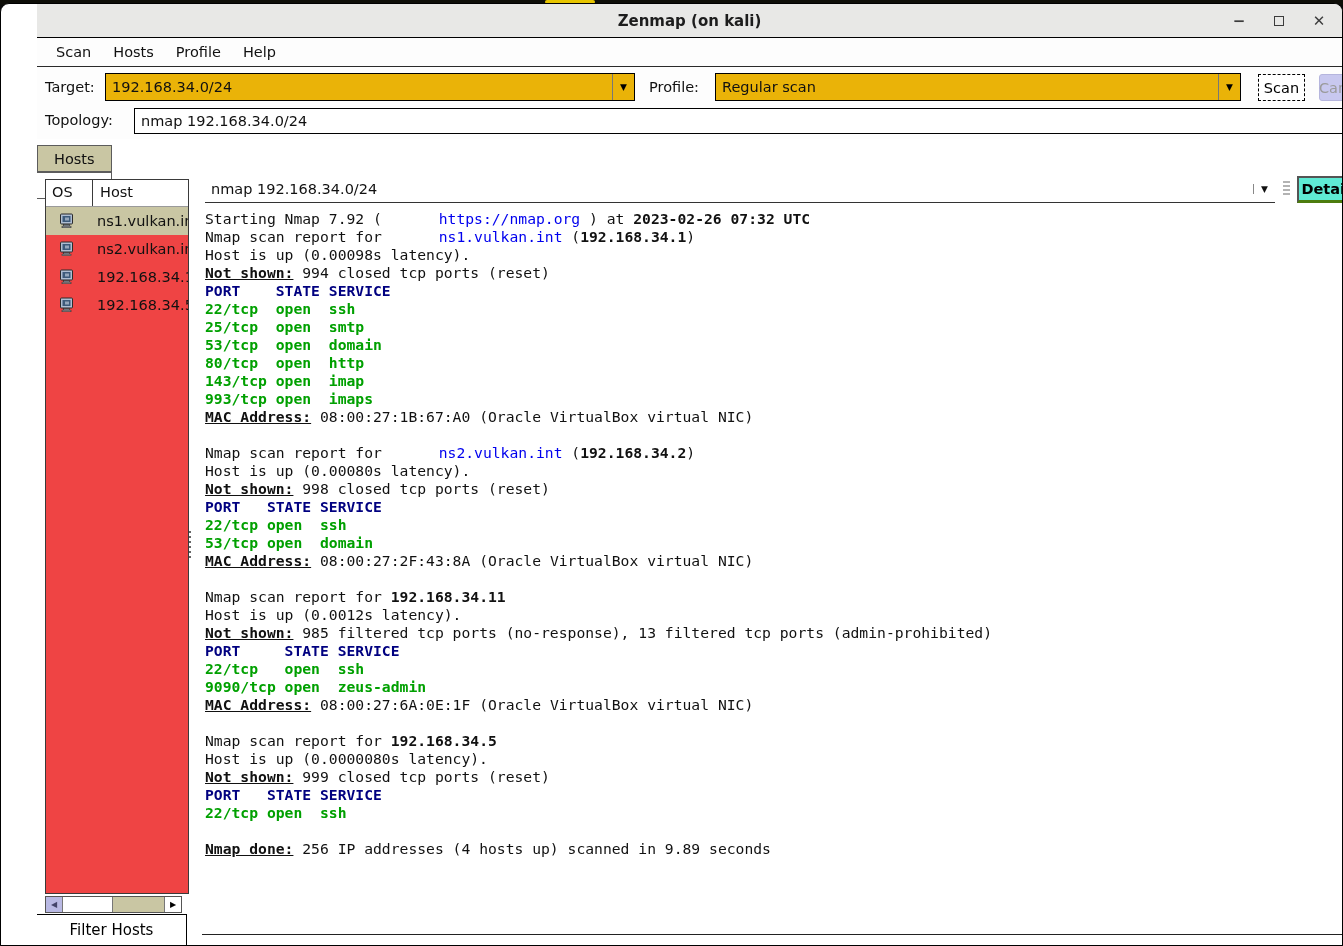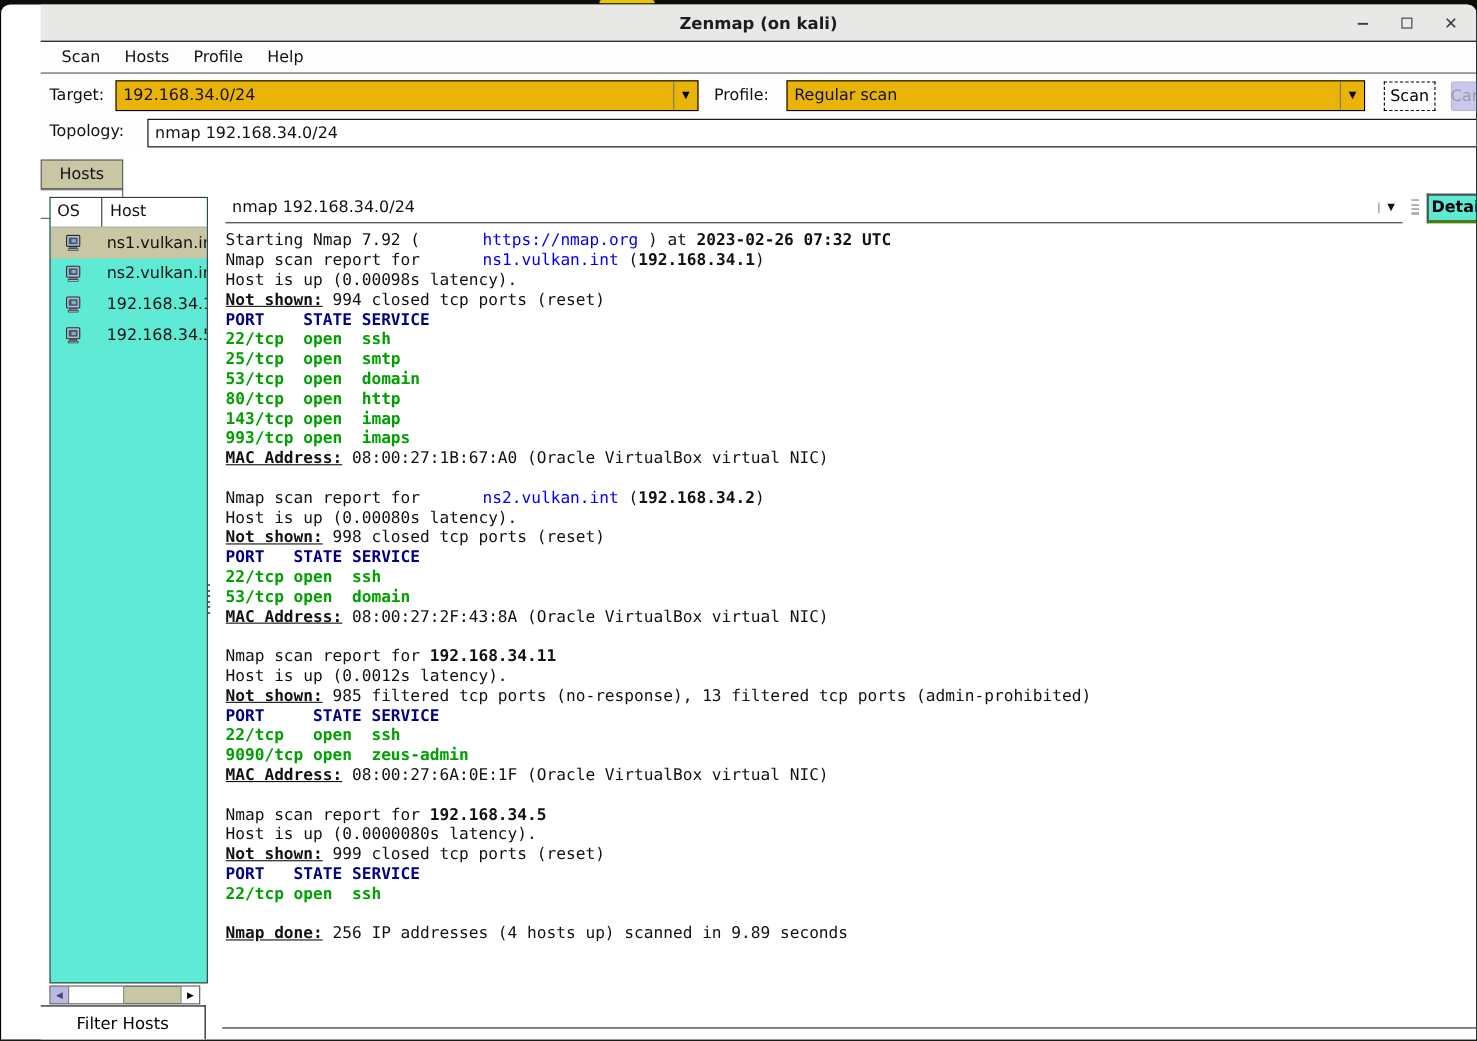--- a/index.html
+++ b/index.html
@@ -41,21 +41,21 @@
     display:flex;align-items:center;justify-content:center;font-family:inherit;}
   
   .main{flex:1;display:flex;position:relative;background:#fff;}
   .left-panel{width:160px;position:relative;flex:none;}
   .tab{display:inline-flex;align-items:center;justify-content:center;height:27px;padding:0 9px;
     border:1px solid var(--soft);font-size:14.5px;white-space:nowrap;}
   .tab.tan{background:var(--tan);}
   .tab.white{background:#fff;}
   .side-tabs{position:absolute;left:0;top:6px;display:flex;flex-direction:column;}
   .side-tabs .tab+.tab{border-left:none;}
-  .host-list{position:absolute;left:8px;top:40px;width:144px;height:715px;border:1px solid #3a3a3a;background:#5eead4;overflow:hidden;}
+  .host-list{position:absolute;left:8px;top:40px;width:144px;height:715px;border:1px solid #3a3a3a;background:#ef4444;overflow:hidden;}
   .hl-header{display:flex;height:27px;border-bottom:1px solid #9a9a9a;background:#fff;}
   .hl-col-os{width:47px;padding:4px 0 0 6px;border-right:1px solid #3a3a3a;font-size:14.5px;}
   .hl-col-host{flex:1;padding:4px 0 0 7px;font-size:14.5px;}
   .host-row{display:flex;align-items:center;height:28px;padding-left:13px;white-space:nowrap;overflow:hidden;}
   .host-row.selected{background:var(--tan);}
   .host-row .hname{margin-left:22px;font-size:14.5px;}
   .host-row svg{flex:none;}
   .hscroll{position:absolute;left:8px;top:757px;width:137px;height:17px;border:1px solid #555;display:flex;background:var(--tan);}
   .hs-btn{width:17px;height:100%;display:flex;align-items:center;justify-content:center;font-size:8px;flex:none;}
   .hs-left{background:#b9b9e4;color:#44446a;border-right:1px solid #777;}

